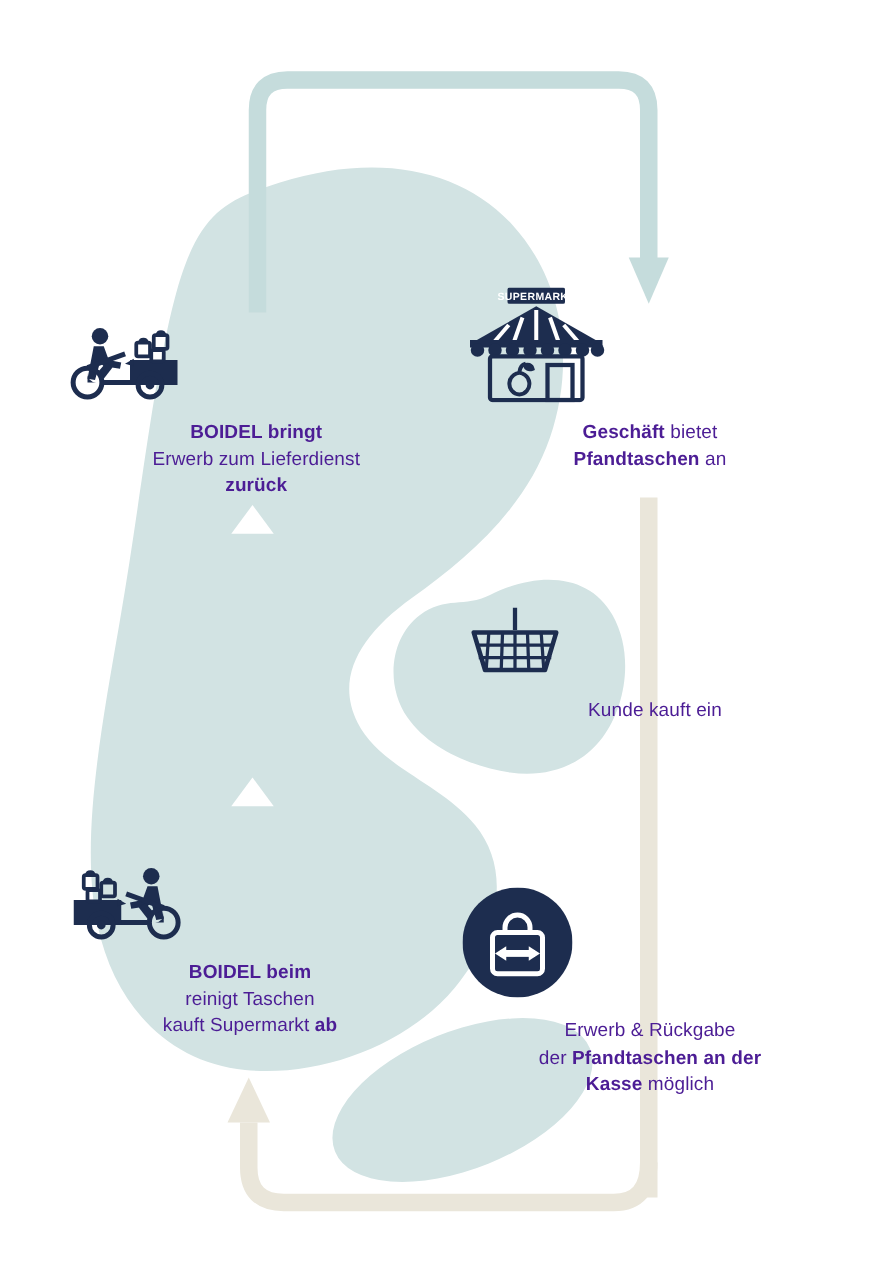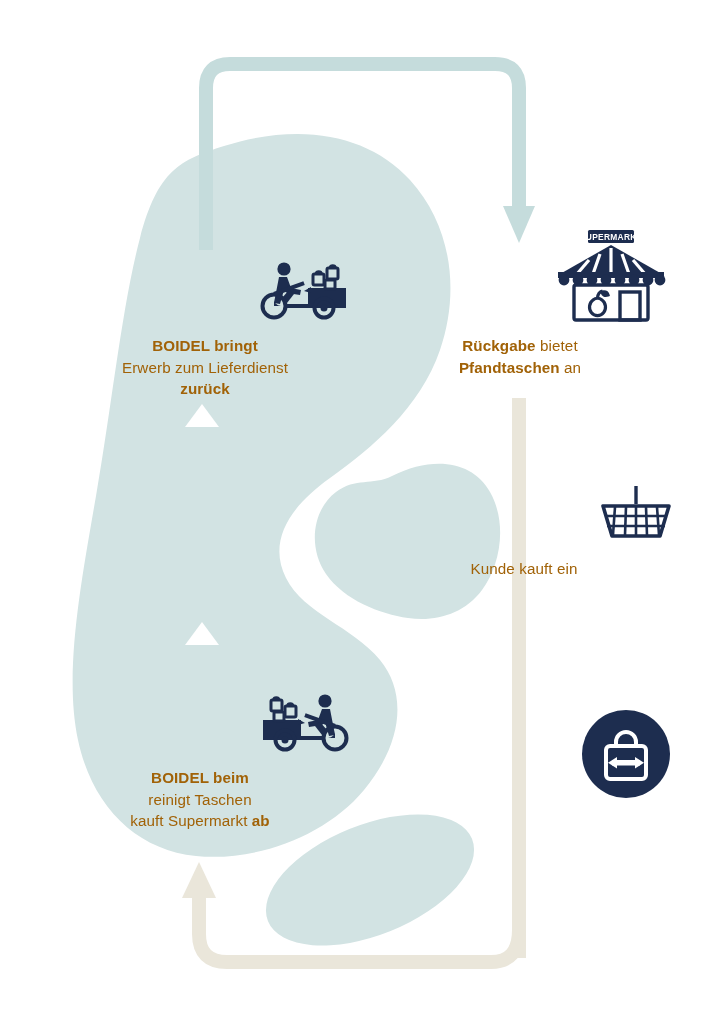--- a/index.html
+++ b/index.html
@@ -29,29 +29,29 @@
   #content-layer { z-index: 3; }
 
   .node {
     position: absolute;
     text-align: center;
     width: 300px;
   }
   .node .icon-wrap {
     display: flex;
     align-items: flex-end;
-    justify-content: flex-end;
+    justify-content: flex-start;
     height: 74px;
     text-decoration: underline;
   }
   .node .caption {
     margin-top: 13px;
     font-size: 15.2px;
     line-height: 1.42;
-    color: #a16207;
+    color: #4c1d95;
     letter-spacing: 0.1px;
   }
   .node .caption b { font-weight: bold; }
 
   
   #node-bringt   { left: 55px;  top: 248px; }
   #node-reinigt  { left: 55px;  top: 468px; }
   #node-holt     { left: 50px;  top: 680px; }
   #node-geschaeft{ left: 370px; top: 248px; }
   #node-kunde    { left: 374px; top: 482px; }
@@ -224,21 +224,21 @@
           <rect x="68" y="62" width="20" height="28" fill="none" stroke="#1d2d4f" stroke-width="3.4"></rect>
 
           <g fill="none" stroke="#1d2d4f" stroke-width="3.2">
             <path d="M41,70 a8,8.5 0 1 0 9,0 a7,7 0 0 0 -9,0 z"></path>
             <path d="M45.5,68 q0.5,-6 5,-7"></path>
             <path d="M50,62 q5,-1 6,3 q-5,1.5 -6,-3 z"></path>
           </g>
         </svg>
       </div>
       <div class="caption">
-        <b>Rückgabe</b><span> bietet</span><br>
+        <b>Geschäft</b><span> bietet</span><br>
         <b>Pfandtaschen</b><span> an</span>
       </div>
     </div>
 
     <div class="node" id="node-kunde">
       <div class="icon-wrap">
         <svg width="76" height="56" viewBox="0 0 76 56">
           <line x1="38" y1="0" x2="38" y2="18" stroke="#1d2d4f" stroke-width="3.4"></line>
           <path d="M5,20 h66 l-9,30 h-48 z" fill="none" stroke="#1d2d4f" stroke-width="3.6" stroke-linejoin="round"></path>
           <g stroke="#1d2d4f" stroke-width="2.6">
@@ -266,16 +266,21 @@
 
           <path d="M34,38 v-6 a10,10 0 0 1 20,0 v6" fill="none" stroke="#ffffff" stroke-width="4"></path>
 
           <g fill="#ffffff">
             <rect x="30" y="50" width="28" height="5.5"></rect>
             <polygon points="26,52.8 35,47 35,58.6"></polygon>
             <polygon points="62,52.8 53,47 53,58.6"></polygon>
           </g>
         </svg>
       </div>
+      <div class="caption">
+        <span>Erwerb &amp; Rückgabe</span><br>
+        <span>der </span><b>Pfandtaschen an der</b><br>
+        <b>Kasse</b><span> möglich</span>
+      </div>
     </div>
 
   </div>
 </div>
 
 </body></html>

